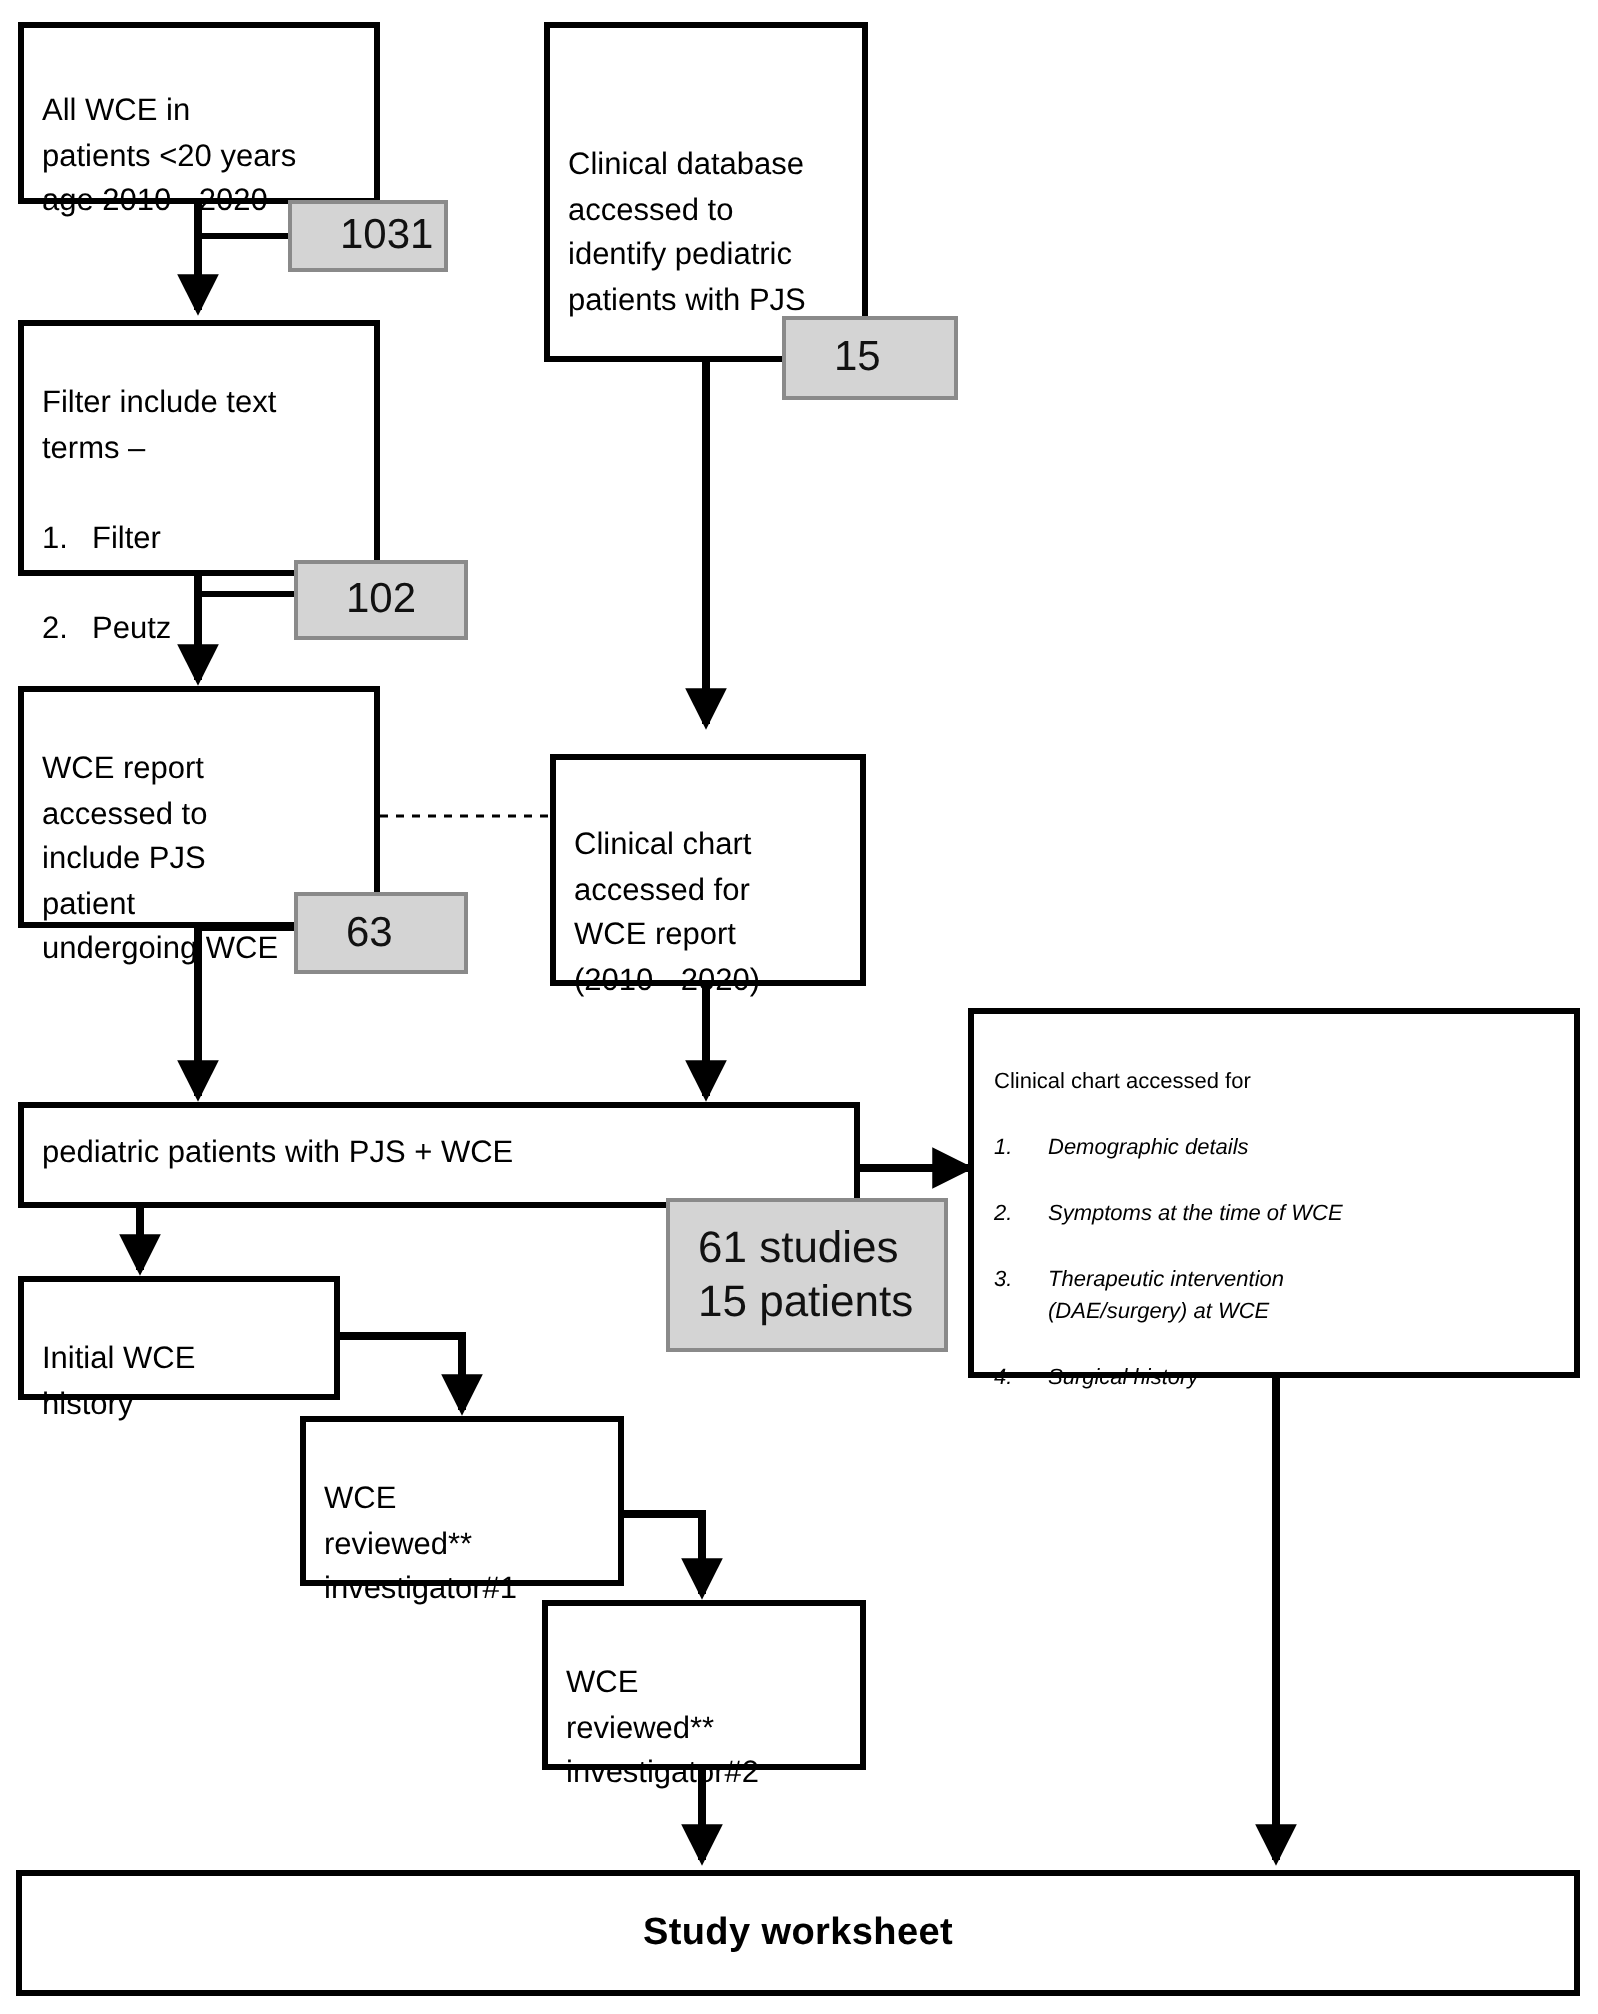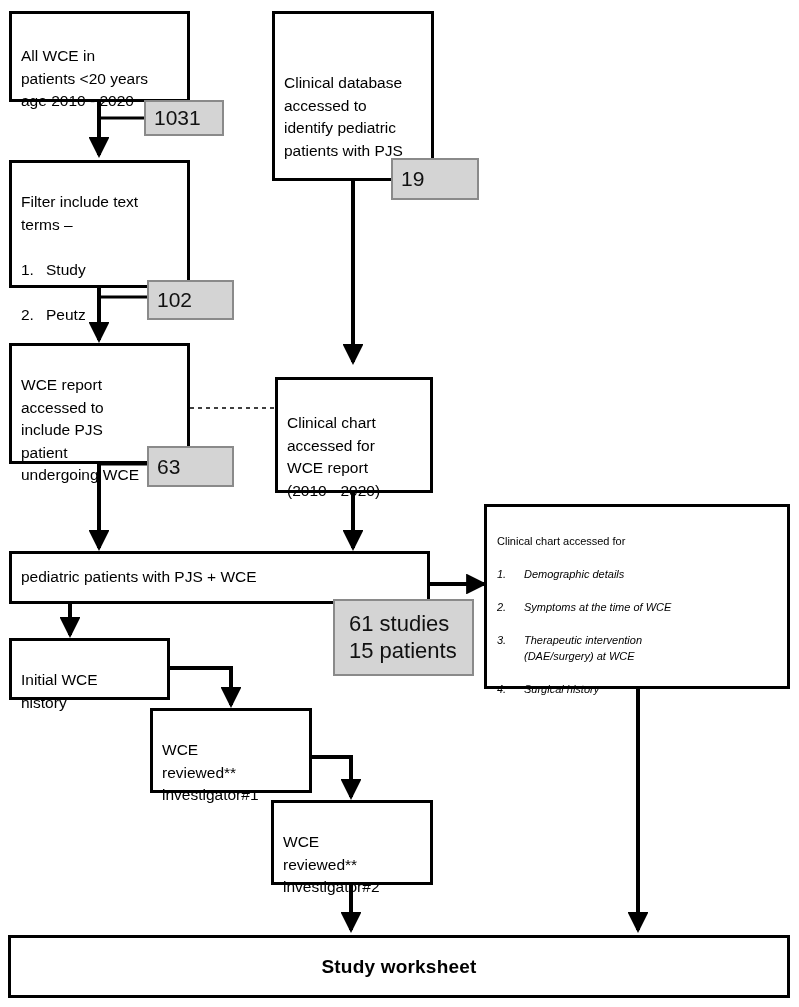--- a/index.html
+++ b/index.html
@@ -38,21 +38,21 @@
   .tag {
     position: absolute;
     box-sizing: border-box;
     border: 2px solid #8a8a8a;
     background: #d4d4d4;
     font-size: 21px;
     line-height: 1.22;
     display: flex;
     flex-direction: column;
     justify-content: center;
-    padding-left: 8px;
+    padding-left: 24px;
     z-index: 6;
     color: #111;
   }
   .tag span { display: block; }
   .tag.big { font-size: 22px; }
   svg#wires {
     position: absolute;
     left: 0;
     top: 0;
     width: 799px;
@@ -142,21 +142,21 @@
 identify pediatric
 patients with PJS</span>
   </div>
 
   <div class="node" style="left:9px; top:160px; width:181px; height:128px;">
     <span class="line">Filter include text
 terms –</span>
     <ul class="list numlist-plain">
       <li>
         <span class="num">1.</span>
-        <span>Study</span>
+        <span>Filter</span>
       </li>
       <li>
         <span class="num">2.</span>
         <span>Peutz</span>
       </li>
       <li>
         <span class="num">3.</span>
         <span>PJS</span>
       </li>
     </ul>
@@ -223,21 +223,21 @@
 
   <div class="node worksheet" style="left:8px; top:935px; width:782px; height:63px;">
     <span>Study worksheet</span>
   </div>
 
   <div class="tag" style="left:144px; top:100px; width:80px; height:36px;">
     <span>1031</span>
   </div>
 
   <div class="tag" style="left:391px; top:158px; width:88px; height:42px;">
-    <span>19</span>
+    <span>15</span>
   </div>
 
   <div class="tag" style="left:147px; top:280px; width:87px; height:40px;">
     <span>102</span>
   </div>
 
   <div class="tag" style="left:147px; top:446px; width:87px; height:41px;">
     <span>63</span>
   </div>
 

